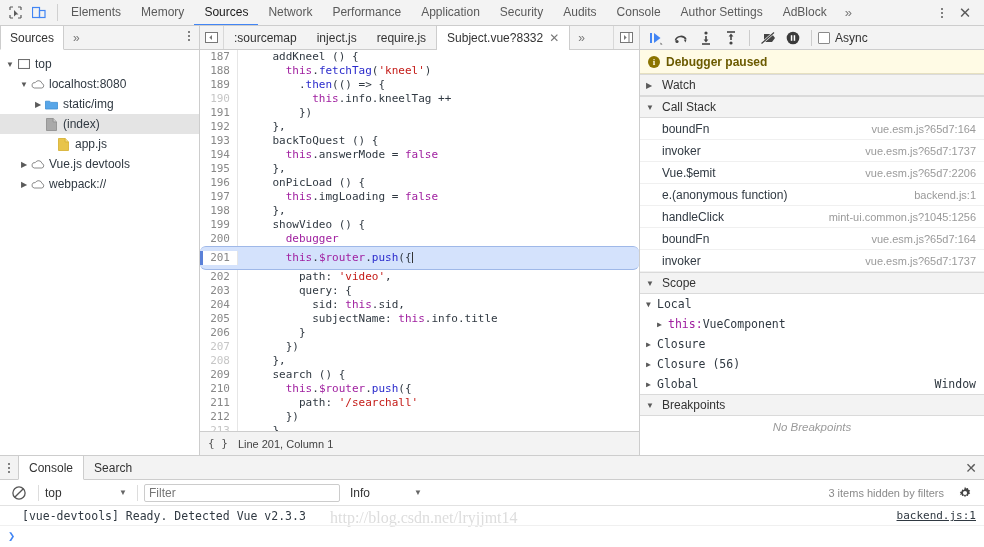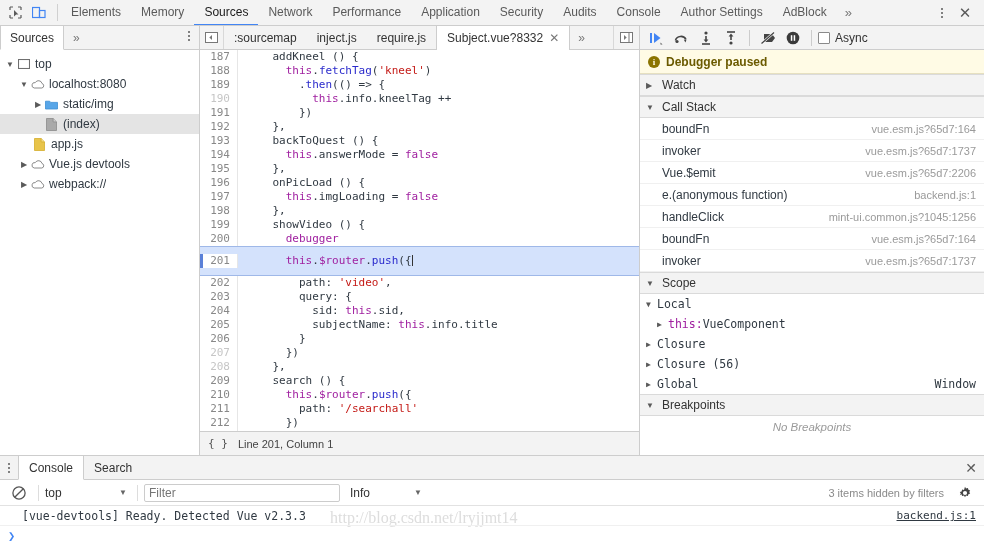--- a/index.html
+++ b/index.html
@@ -61,21 +61,21 @@
   .etab { padding:0 10px; display:flex; align-items:center; font-size:12px; color:#333; white-space:nowrap; cursor:pointer; gap:6px;}
   .etab.active { background:#fff; border-left:1px solid #cdcdcd; border-right:1px solid #cdcdcd; margin-bottom:-1px;}
   .etab .x { color:#777; font-size:12px; }
   .et-chev { padding:0 8px; display:flex;align-items:center; color:#777; font-size:12px; cursor:pointer;}
   .et-spacer { flex:1; }
   .et-right { width:26px; display:flex;align-items:center;justify-content:center; border-left:1px solid #d8d8d8; cursor:pointer;}
 
   .code-wrap { flex:1; min-height:0; overflow:hidden; position:relative; background:#fff; display:flex;}
   .code { font-family:"DejaVu Sans Mono","Liberation Mono",monospace; font-size:11px; line-height:14px; width:100%;}
   .cline { display:flex; height:14px; align-items:center; white-space:pre; }
-  .cline.hl { background:#d4e2fc; border-top:1px solid #9fb8e8; border-bottom:1px solid #9fb8e8; height:30px;}
+  .cline.hl { background:#d4e2fc; border-top:1px solid #9fb8e8; border-bottom:1px solid #9fb8e8; height:24px;border-radius:6px;}
   .gut { width:38px; min-width:38px; text-align:right; padding-right:7px; color:#888; background:#fff; border-right:1px solid #e6e6e6;}
   .gut.dim { color:#c6c6c6; }
   .gut.act { border-left:3px solid #5a80d8; padding-left:0; width:38px;}
   .ctext { padding-left:8px; flex:1; color:#303942;}
   .kw  { color:#303942; }
   .pp  { color:#a020a0; }         
   .fn  { color:#2a2acc; }         
   .st  { color:#c41a16; }
   .caret { display:inline-block; width:1px; height:11px; background:#333; vertical-align:-2px;}
 
@@ -238,21 +238,21 @@
           <span class="tico">
             <svg width="11" height="13" viewBox="0 0 11 13">
                 <path d="M0.5 0.5h6.6l3.4 3.4v8.6H0.5z" fill="#a9a9a9" stroke="#8a8a8a" stroke-width="0.8"></path>
                 <path d="M7.1 0.5v3.4h3.4" fill="#cfcfcf" stroke="#8a8a8a" stroke-width="0.8"></path>
               </svg>
           </span>
           <span class="tlabel">(index)</span>
         </div>
 
 
-        <div class="trow" style="padding-left:20px">
+        <div class="trow" style="padding-left:44px">
           <span class="tw"></span>
           <span class="tico">
             <svg width="11" height="13" viewBox="0 0 11 13">
                 <path d="M0.5 0.5h6.6l3.4 3.4v8.6H0.5z" fill="#e8c44a" stroke="#d4ad2c" stroke-width="0.8"></path>
                 <path d="M7.1 0.5v3.4h3.4" fill="#f3dd8e" stroke="#d4ad2c" stroke-width="0.8"></path>
               </svg>
           </span>
           <span class="tlabel">app.js</span>
         </div>
 

